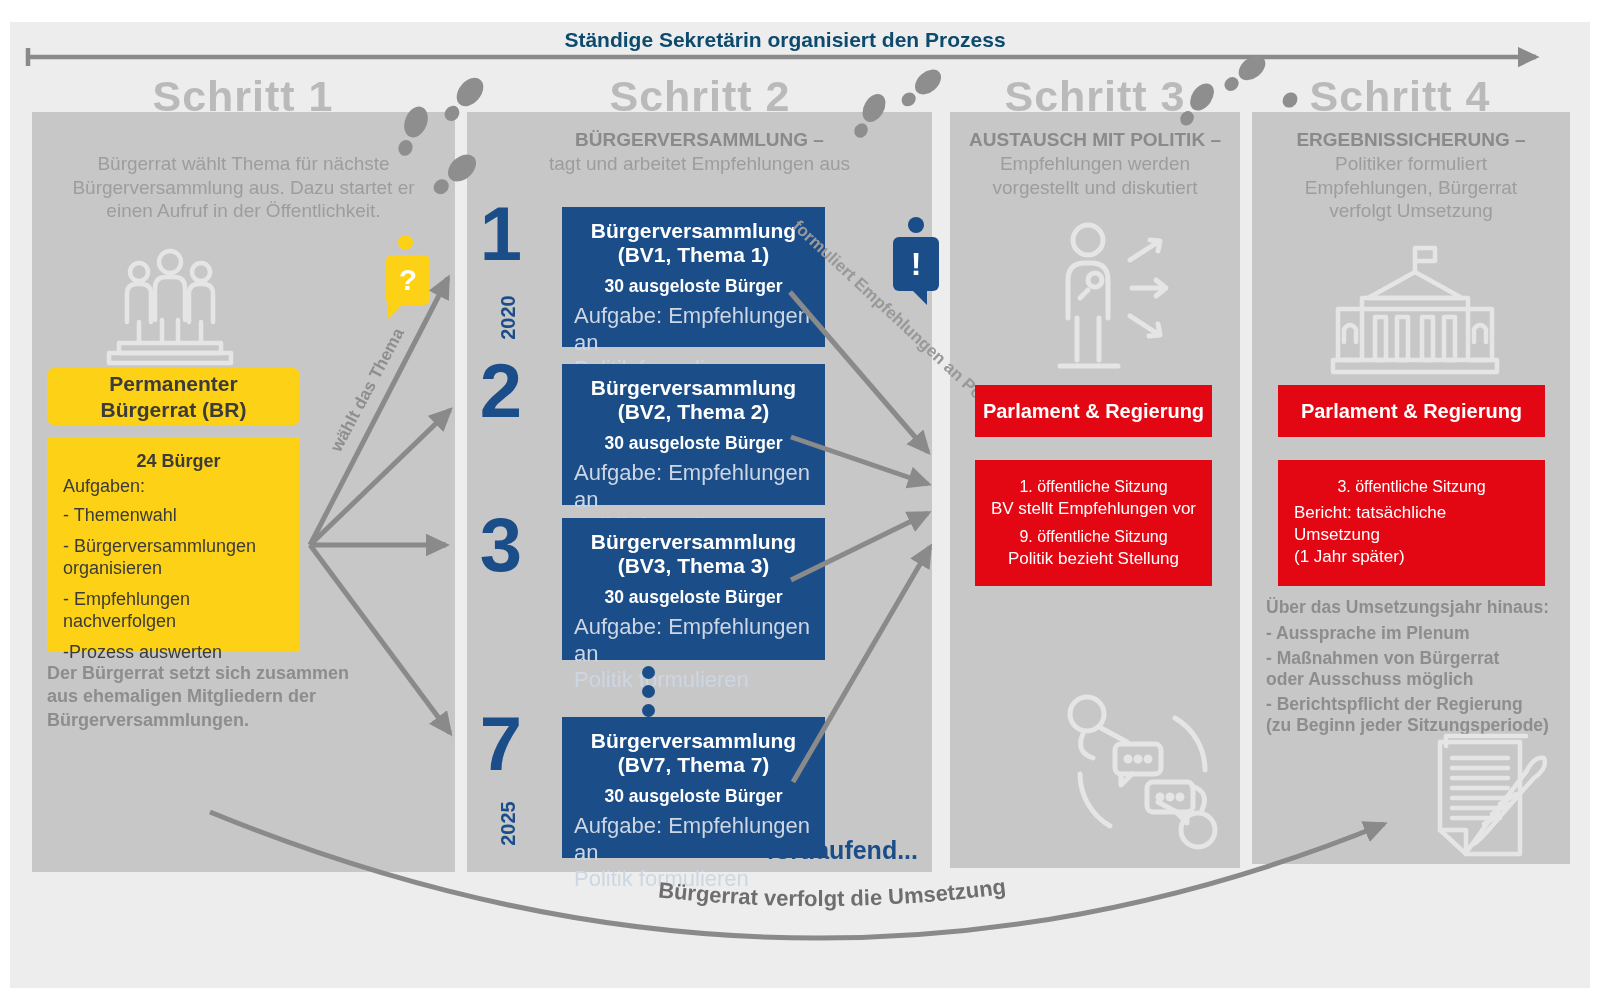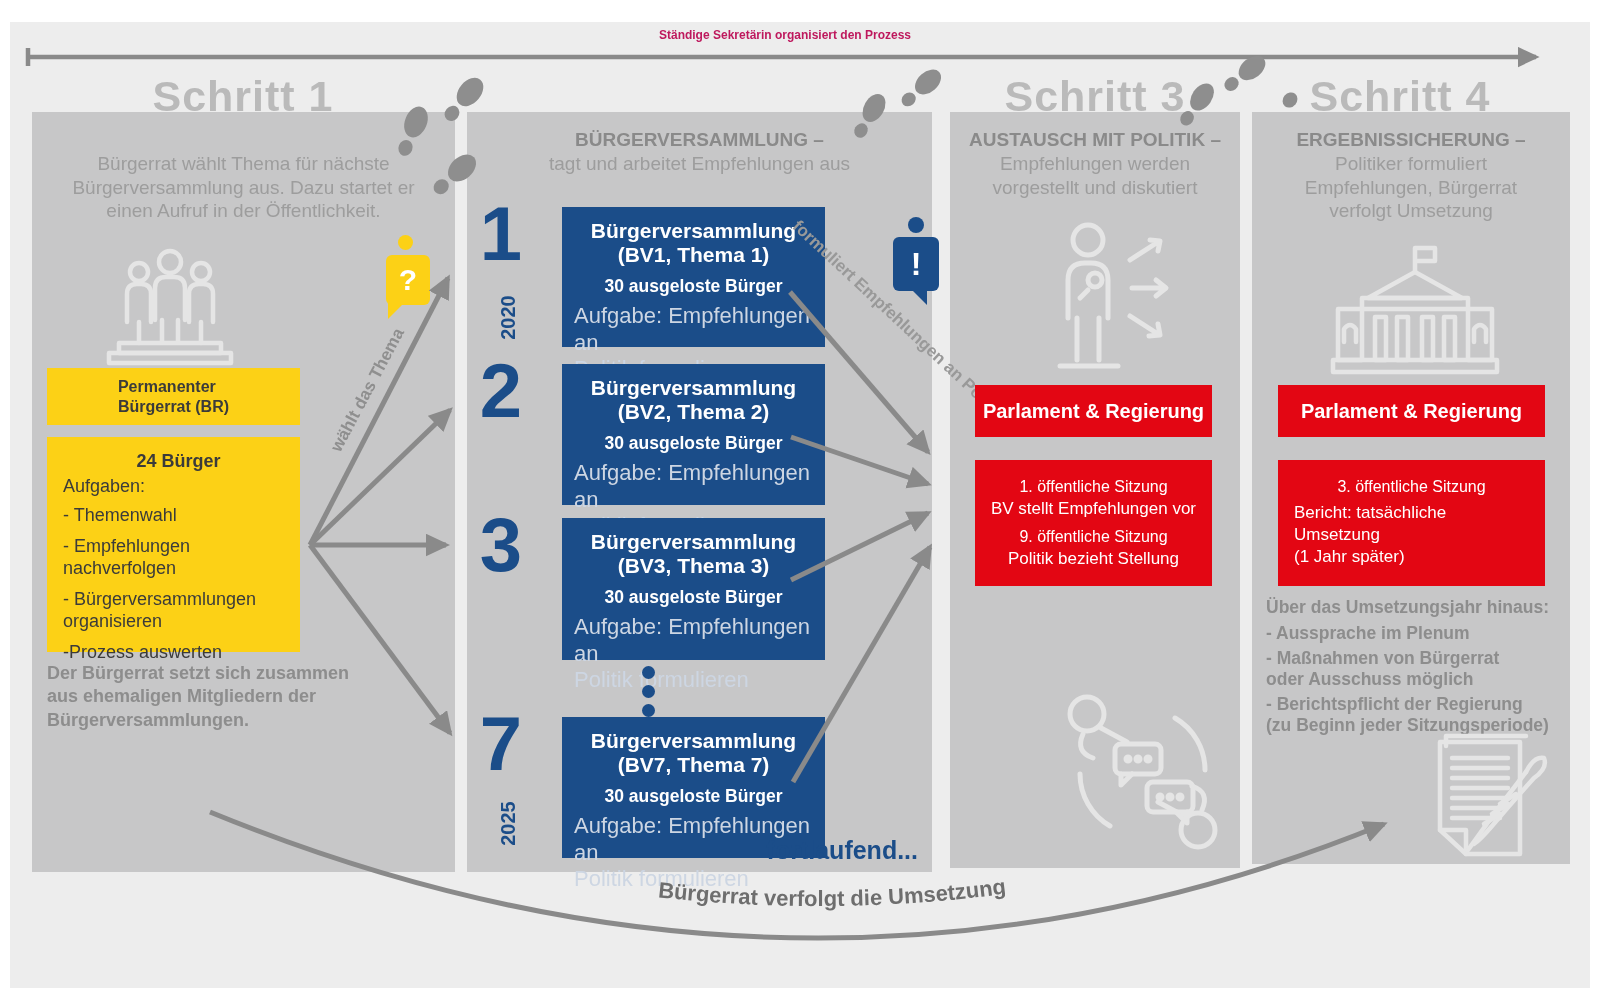--- a/index.html
+++ b/index.html
@@ -5,23 +5,23 @@
   html,body{margin:0;padding:0;background:#ffffff;}
   #stage{position:relative;width:1600px;height:994px;background:#ffffff;overflow:hidden;
          font-family:"Liberation Sans","DejaVu Sans",sans-serif;}
   #canvas-bg{position:absolute;left:10px;top:22px;width:1580px;height:966px;background:#EDEDED;}
   .abs{position:absolute;}
   .pre{white-space:pre-line;}
   .panel{position:absolute;background:#C7C7C8;}
   .step-label{position:absolute;font-size:43px;font-weight:bold;color:#BABABA;text-align:center;letter-spacing:1px;}
   .ptitle{position:absolute;font-size:19px;font-weight:bold;color:#8A8A8A;text-align:center;line-height:1.25;}
   .psub{position:absolute;font-size:19px;color:#9D9D9D;text-align:center;line-height:1.24;}
-  .topline-label{position:absolute;font-size:12px;font-weight:bold;color:#be185d;text-align:center;}
+  .topline-label{position:absolute;font-size:21px;font-weight:bold;color:#0c4a6e;text-align:center;}
   .ybox{position:absolute;background:#FCD116;color:#3B3B3A;}
-  .ybox-title{font-size:16px;font-weight:bold;line-height:1.2;}
+  .ybox-title{font-size:21px;font-weight:bold;text-align:center;line-height:1.2;border-radius:7px;}
   .members-title{font-size:18px;font-weight:bold;text-align:center;margin-bottom:4px;}
   .members-label{font-size:18px;margin-bottom:8px;}
   .members-item{font-size:18px;line-height:1.22;margin-bottom:9px;}
   .bluebox{position:absolute;background:#1B4D89;color:#ffffff;margin-left:35px;}
   .bluebox .bname{font-size:21px;font-weight:bold;text-align:center;line-height:1.15;padding-top:12px;}
   .bluebox .bmembers{font-size:17.5px;font-weight:bold;text-align:center;margin-top:9px;}
   .bluebox .btask{font-size:22px;color:#CDD6E3;line-height:1.2;margin-top:6px;padding-left:12px;text-align:left;}
   .bignum{position:absolute;font-size:76px;font-weight:bold;color:#1B4D89;line-height:0.9;width:46px;text-align:right;}
   .year{position:absolute;font-size:20px;font-weight:bold;color:#1B4D89;width:70px;text-align:center;transform:rotate(-90deg);}
   .redbox{position:absolute;background:#E30613;color:#ffffff;display:flex;flex-direction:column;justify-content:center;}
@@ -46,20 +46,21 @@
 </style>
 </head>
 <body>
 
 <div id="stage">
   <div id="canvas-bg"></div>
 
   <div class="topline-label" style="left:485px;top:28px;width:600px;">Ständige Sekretärin organisiert den Prozess</div>
 
   <div class="step-label" style="left:93px;top:72px;width:300px;">Schritt 1</div>
+  <div class="step-label" style="left:550px;top:72px;width:300px;">Schritt 2</div>
   <div class="step-label" style="left:945px;top:72px;width:300px;">Schritt 3</div>
   <div class="step-label" style="left:1250px;top:72px;width:300px;">Schritt 4</div>
 
   <div class="panel" style="left:32px;top:112px;width:423px;height:760px;"></div>
   <div class="panel" style="left:467px;top:112px;width:465px;height:760px;"></div>
   <div class="panel" style="left:950px;top:112px;width:290px;height:756px;"></div>
   <div class="panel" style="left:1252px;top:112px;width:318px;height:752px;"></div>
 
   <div class="psub pre" style="left:32px;top:152px;width:423px;">Bürgerrat wählt Thema für nächste
 Bürgerversammlung aus. Dazu startet er
@@ -86,24 +87,24 @@
   <div class="tail-q" style="left:388px;top:304px;"></div>
 
   <div class="ybox ybox-title" style="left:47px;top:368px;width:253px;height:57px;display:flex;align-items:center;justify-content:center;">
     <span class="pre">Permanenter
 Bürgerrat (BR)</span>
   </div>
   <div class="ybox" style="left:47px;top:437px;width:253px;height:215px;padding:14px 6px 0 16px;box-sizing:border-box;">
     <div class="members-title">24 Bürger</div>
     <div class="members-label">Aufgaben:</div>
     <div class="members-item pre">- Themenwahl</div>
+    <div class="members-item pre">- Bürgerversammlungen
+  organisieren</div>
     <div class="members-item pre">- Empfehlungen
   nachverfolgen</div>
-    <div class="members-item pre">- Bürgerversammlungen
-  organisieren</div>
     <div class="members-item pre">-Prozess auswerten</div>
   </div>
 
   <div class="graynote pre" style="left:47px;top:662px;width:330px;">Der Bürgerrat setzt sich zusammen
 aus ehemaligen Mitgliedern der
 Bürgerversammlungen.</div>
 
   <div class="rotlabel" style="left:268px;top:380px;width:200px;transform:rotate(-62deg);color:#8F8F8F;">wählt das Thema</div>
 
   <div class="ptitle" style="left:467px;top:128px;width:465px;">BÜRGERVERSAMMLUNG –</div>

